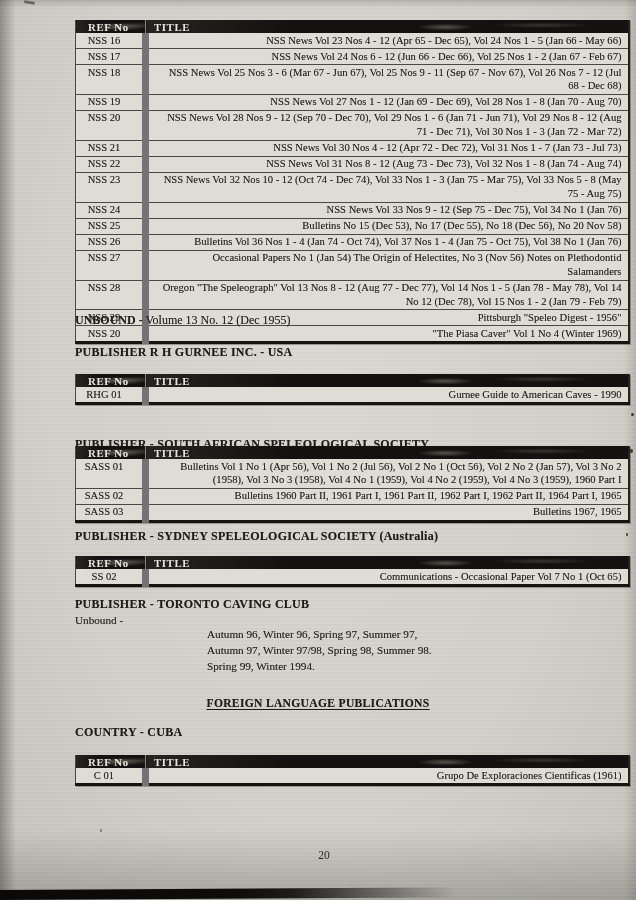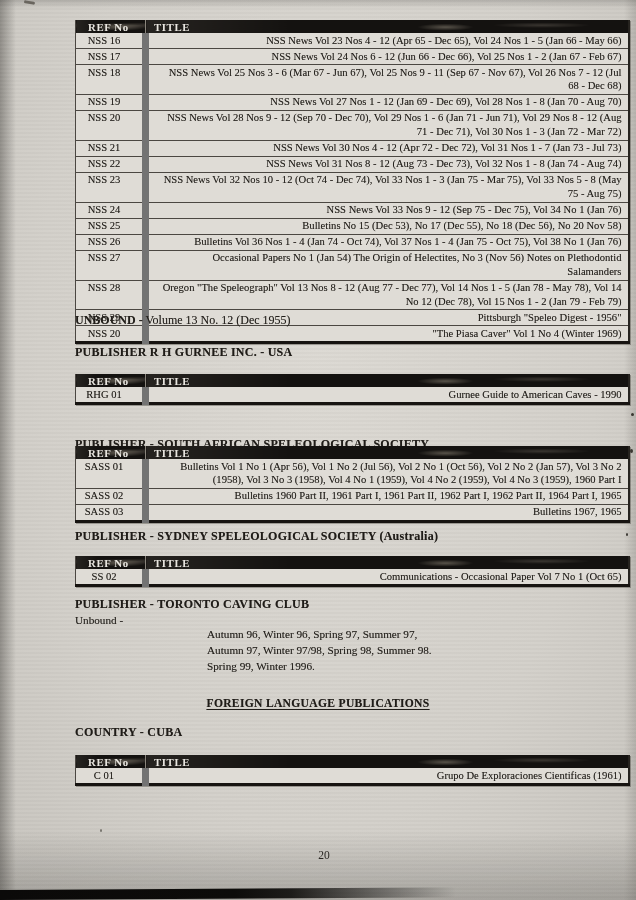--- a/index.html
+++ b/index.html
@@ -242,21 +242,21 @@
     </tbody>
   </table>
 
   <div class="heading abs" style="left:75px;top:590px;margin-top:7px;">PUBLISHER - TORONTO CAVING CLUB</div>
   <div class="toronto abs" style="left:75px;top:614px;">
     <div class="row1">
       <span class="lbl">Unbound -</span>
     </div>
     <div class="indent">Autumn 96, Winter 96, Spring 97, Summer 97,</div>
     <div class="indent">Autumn 97, Winter 97/98, Spring 98, Summer 98.</div>
-    <div class="indent">Spring 99, Winter 1996.</div>
+    <div class="indent">Spring 99, Winter 1994.</div>
   </div>
 
   <div class="center-head abs" style="left:0;top:697px;text-align:center;">
     <span>FOREIGN LANGUAGE PUBLICATIONS</span>
   </div>
 
   <div class="heading abs" style="left:75px;top:725px;">COUNTRY - CUBA</div>
   <table class="cat abs" style="left:75px;top:755px;">
     <colgroup>
         <col class="c-ref">

